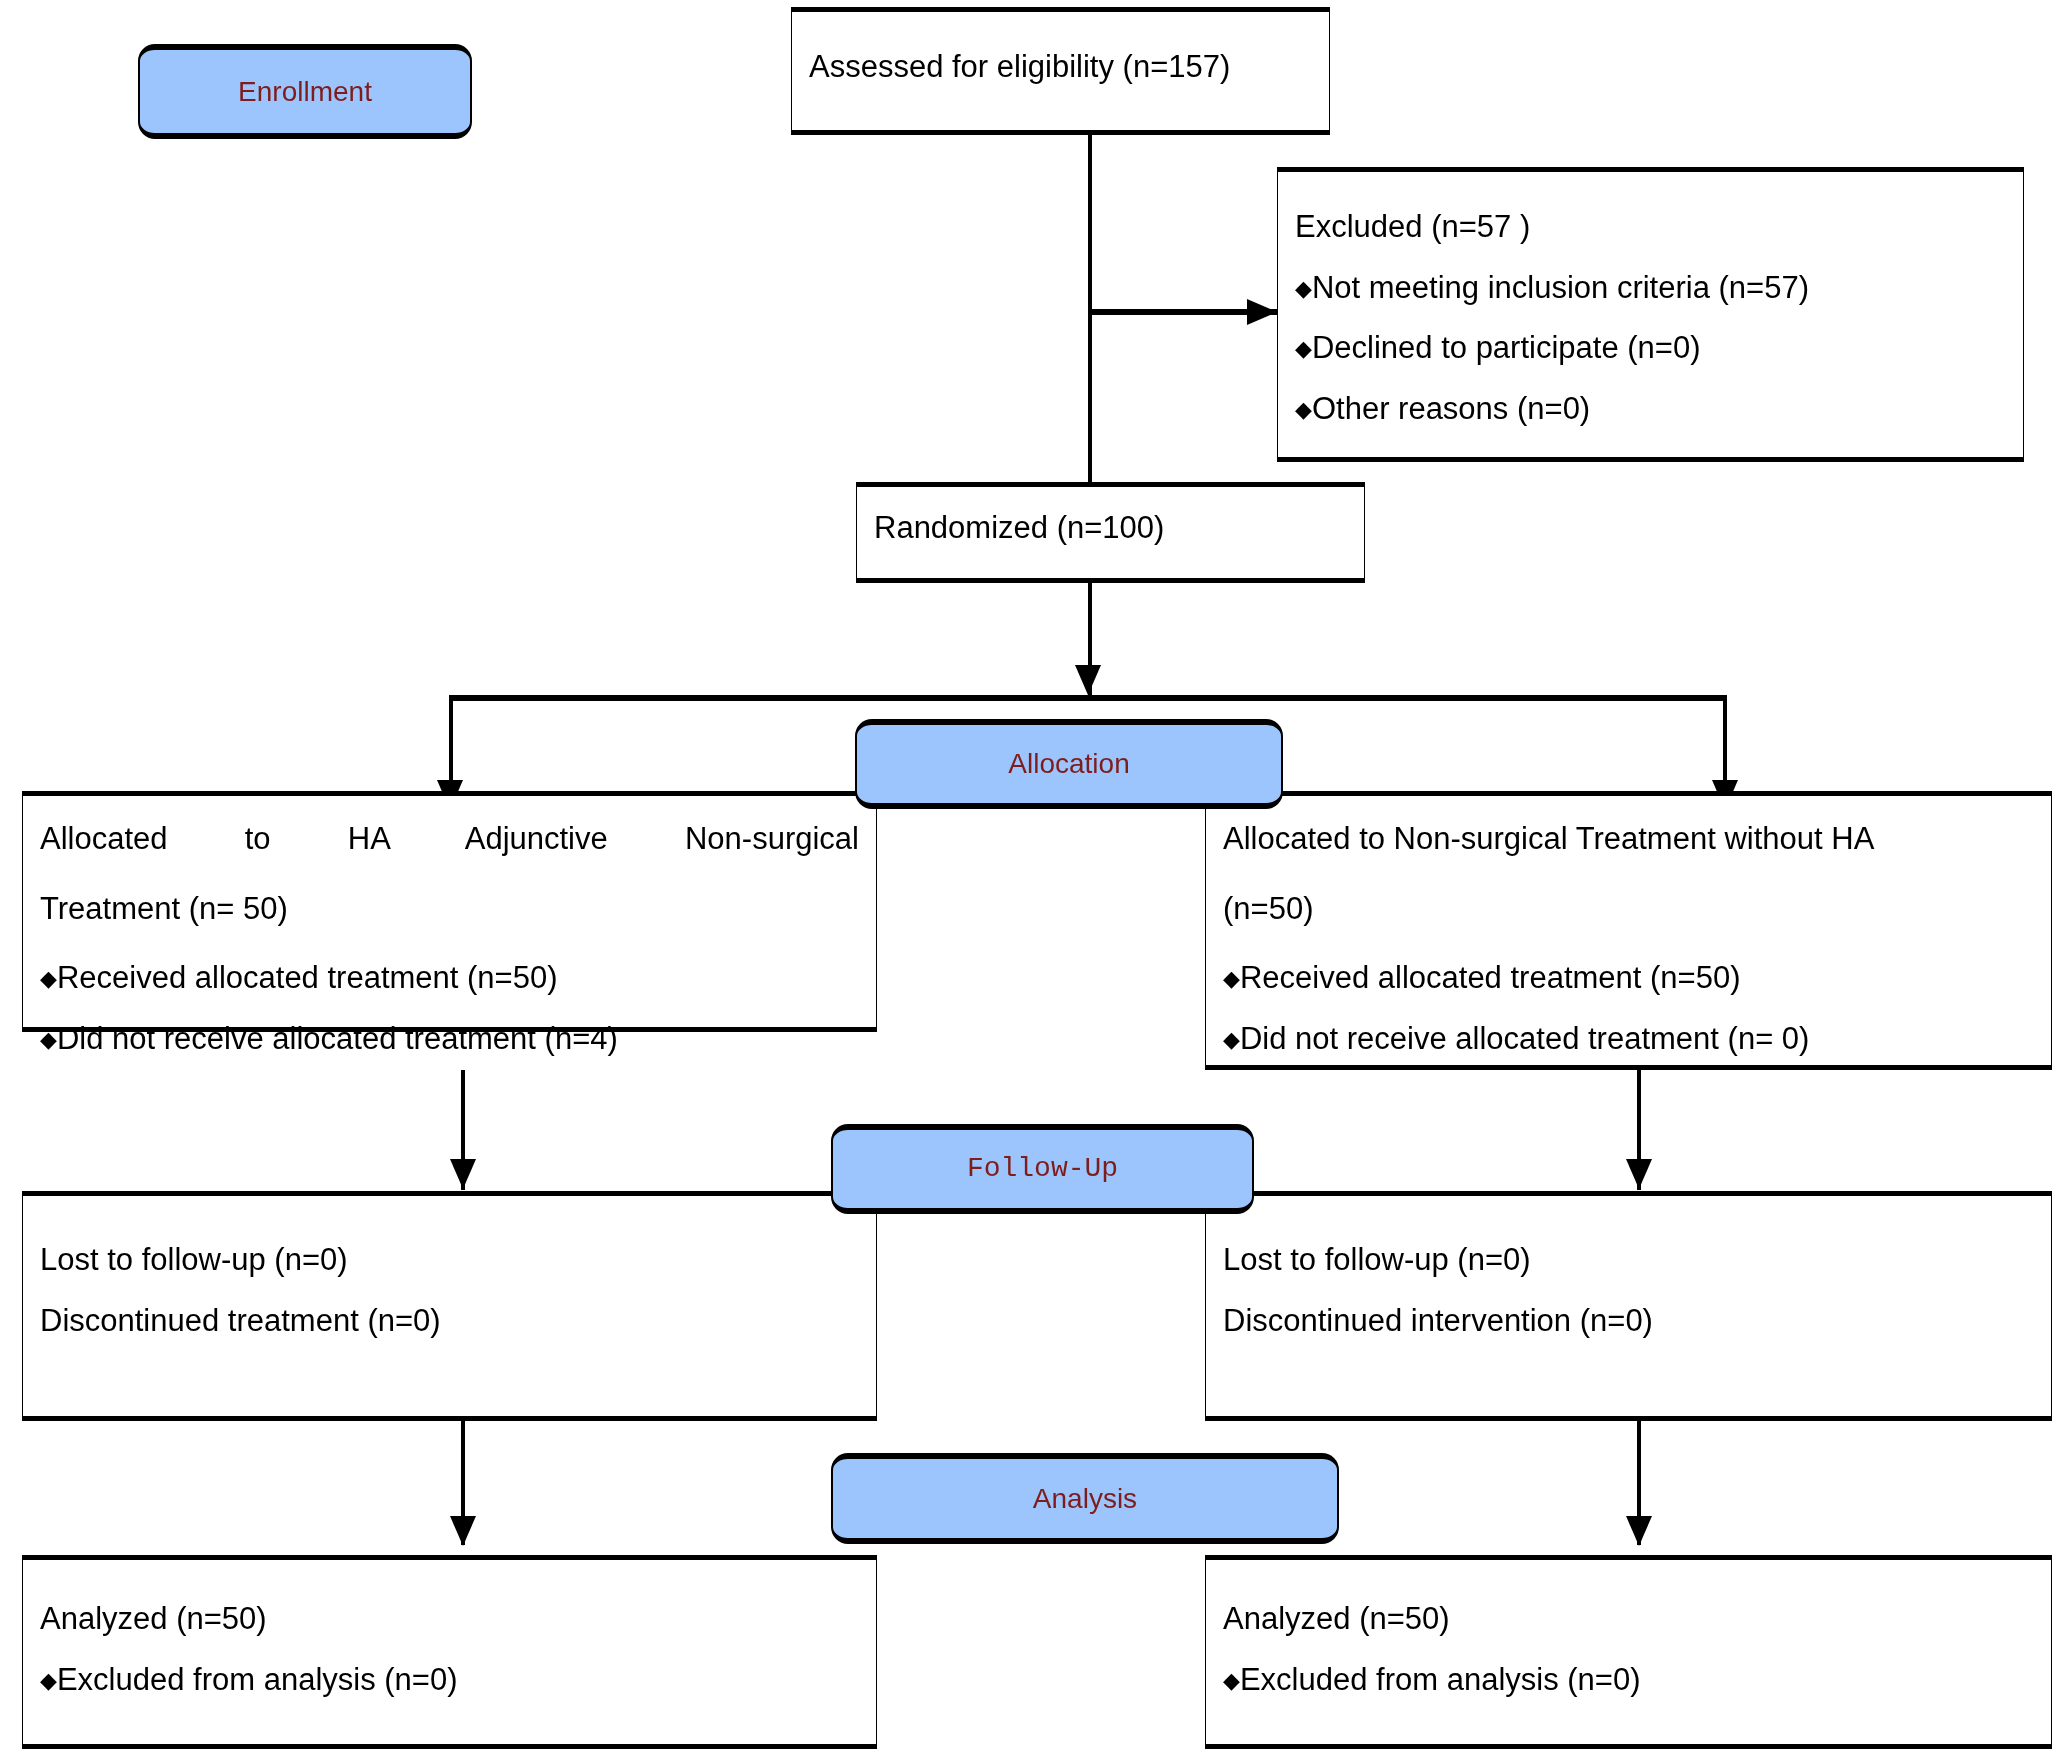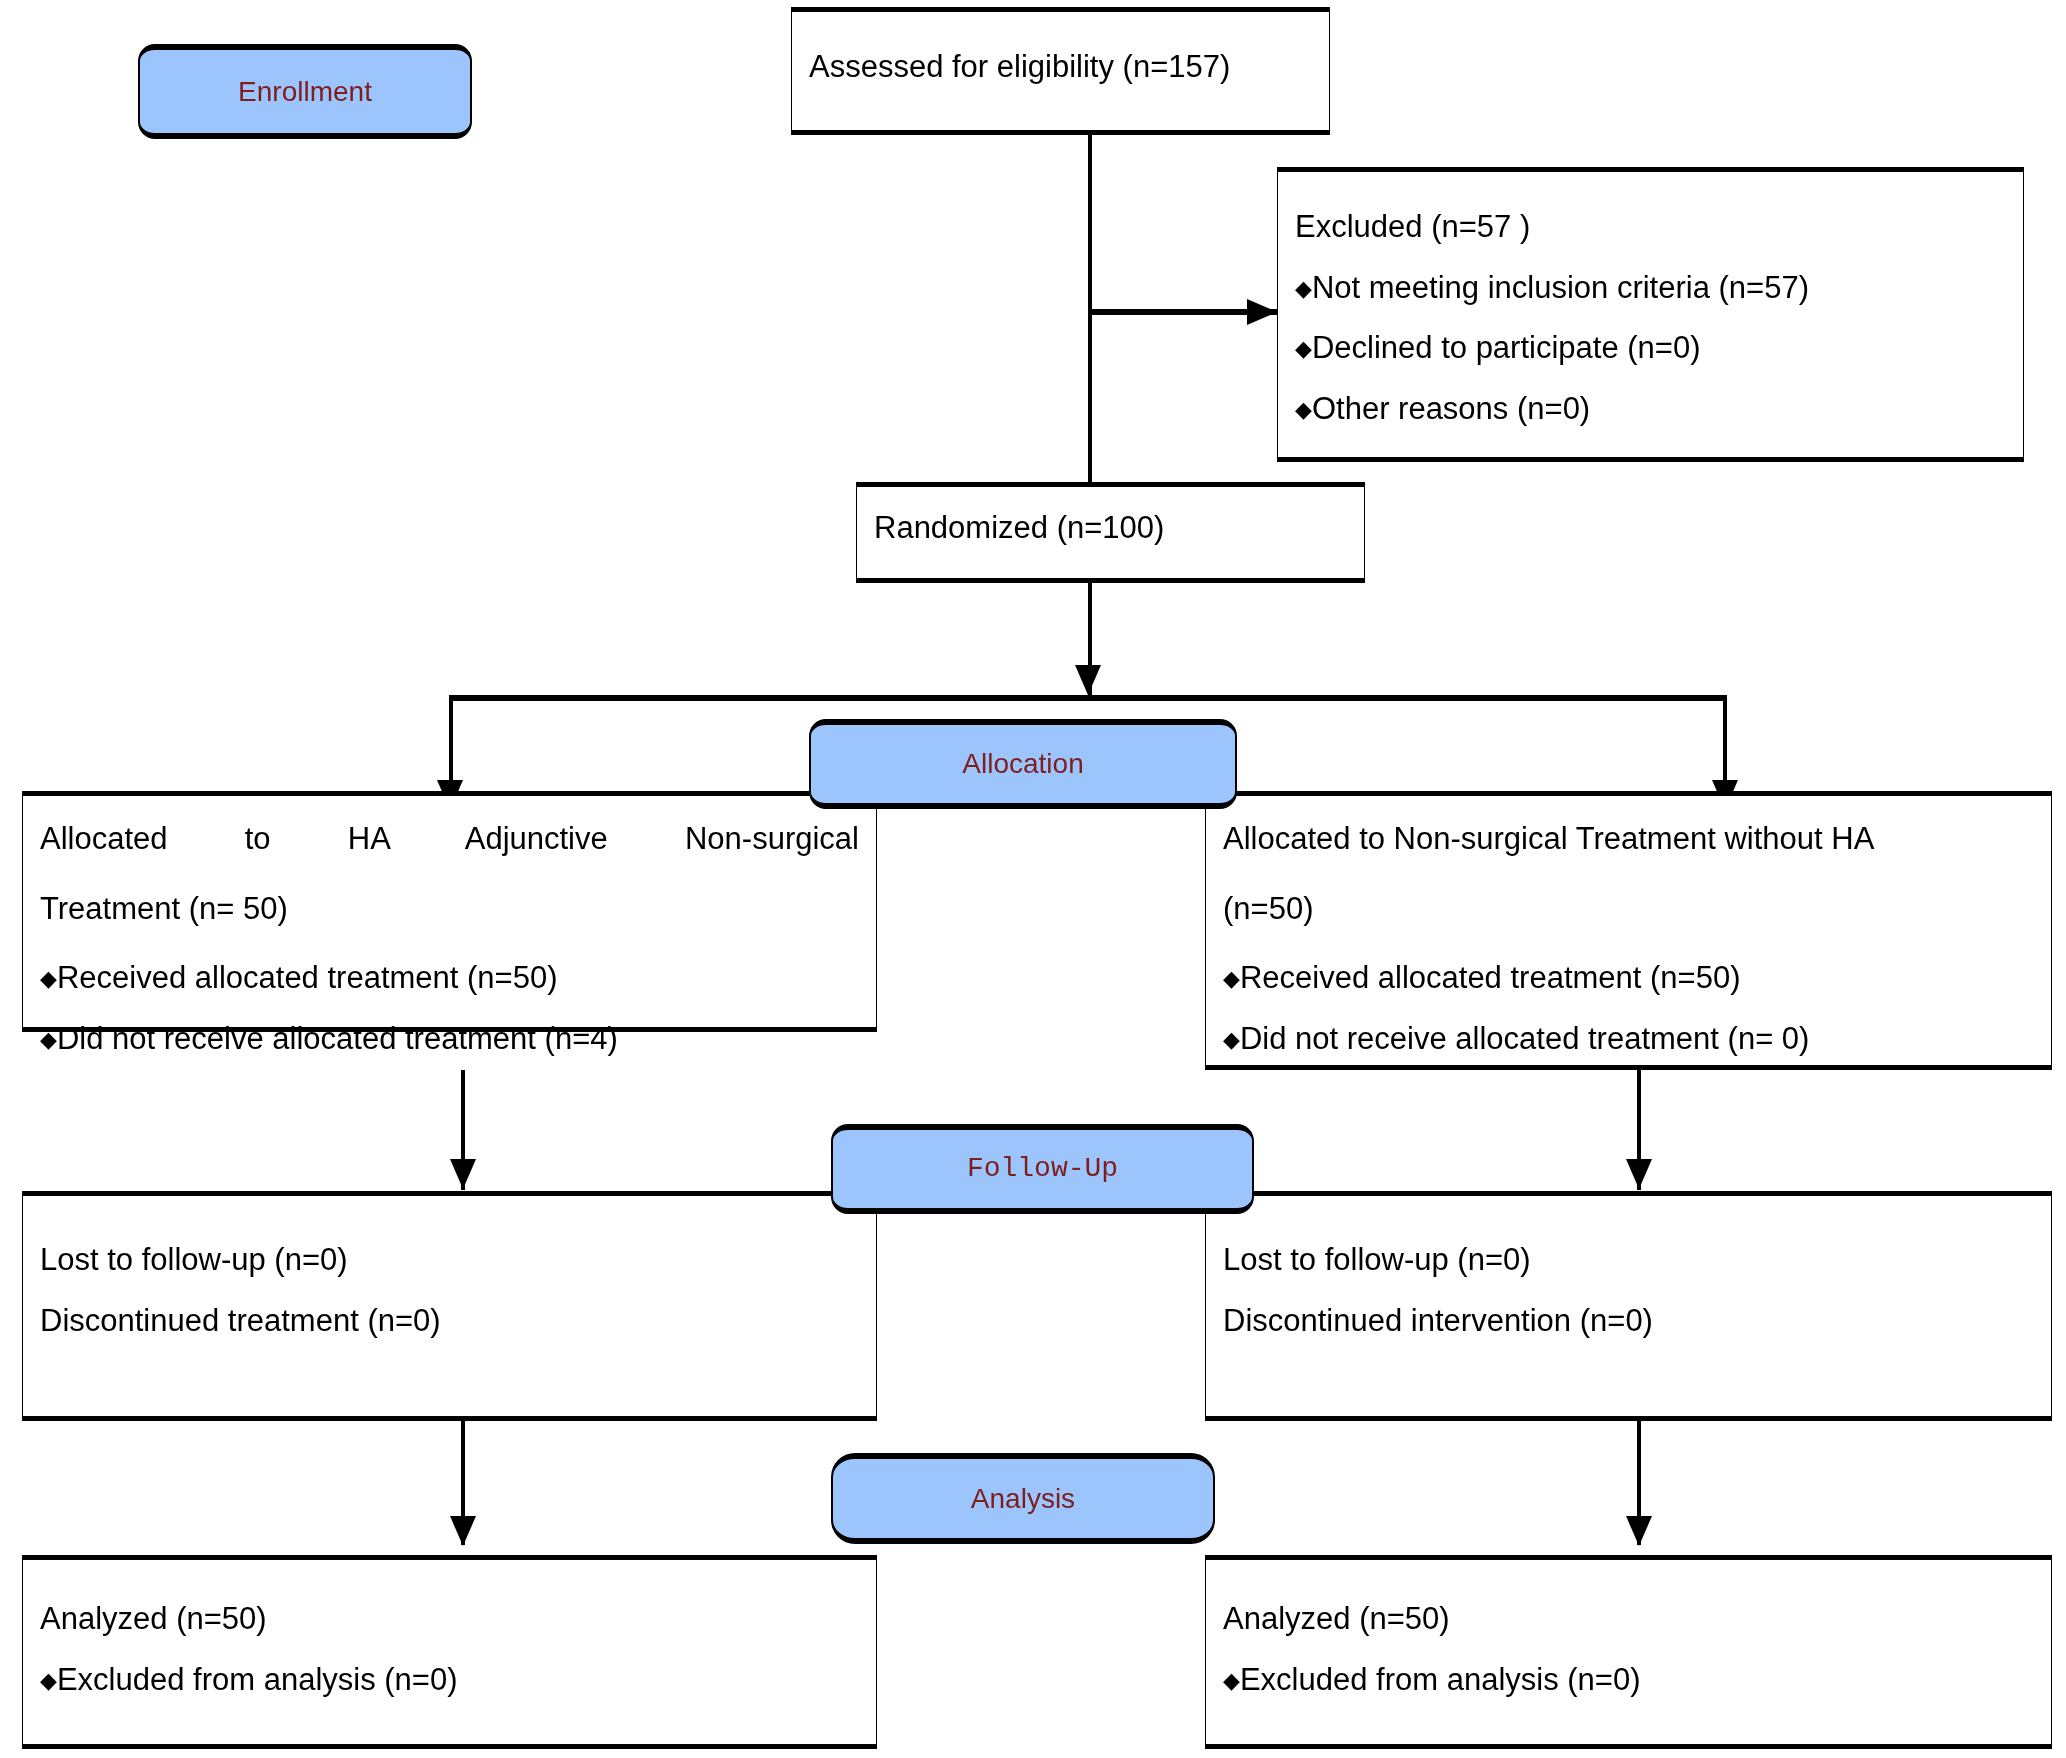--- a/index.html
+++ b/index.html
@@ -146,21 +146,21 @@
 
   <div class="vline" style="left:1088px;top:583px;height:113px;"></div>
   <div class="arrow-down" style="left:1075px;top:665px;"></div>
 
   <div class="hline thick" style="left:449px;top:695px;width:1278px;"></div>
   <div class="vline" style="left:449px;top:695px;height:115px;"></div>
   <div class="vline" style="left:1723px;top:695px;height:115px;"></div>
   <div class="arrow-down" style="left:437px;top:780px;"></div>
   <div class="arrow-down" style="left:1712px;top:780px;"></div>
 
-  <div class="badge" style="left:809px;top:719px;width:428px;height:90px;">
+  <div class="badge" style="left:855px;top:719px;width:428px;height:90px;">
     <span>Allocation</span>
   </div>
 
   <div class="box" style="left:22px;top:791px;width:855px;height:241px;">
     <div class="inner" style="top:27px;">
       <p class="line justify">Allocated to HA Adjunctive Non-surgical</p>
       <div class="gap-md"></div>
       <p class="line">Treatment (n= 50)</p>
       <div class="gap-md"></div>
       <span class="bullet"><span class="dia">◆</span><span>Received allocated treatment (n=50)</span></span>
@@ -204,21 +204,21 @@
       <div class="gap-sm"></div>
       <p class="line">Discontinued intervention (n=0)</p>
     </div>
   </div>
 
   <div class="vline" style="left:461px;top:1421px;height:124px;"></div>
   <div class="arrow-down" style="left:450px;top:1516px;"></div>
   <div class="vline" style="left:1637px;top:1421px;height:124px;"></div>
   <div class="arrow-down" style="left:1626px;top:1516px;"></div>
 
-  <div class="badge" style="left:831px;top:1453px;width:384px;height:91px;border-radius:24px;">
+  <div class="badge" style="left:831px;top:1453px;width:508px;height:91px;">
     <span>Analysis</span>
   </div>
 
   <div class="box" style="left:22px;top:1555px;width:855px;height:194px;">
     <div class="inner" style="top:43px;">
       <p class="line">Analyzed   (n=50)</p>
       <div class="gap-sm"></div>
       <span class="bullet"><span class="dia">◆</span><span>Excluded from analysis (n=0)</span></span>
     </div>
   </div>

